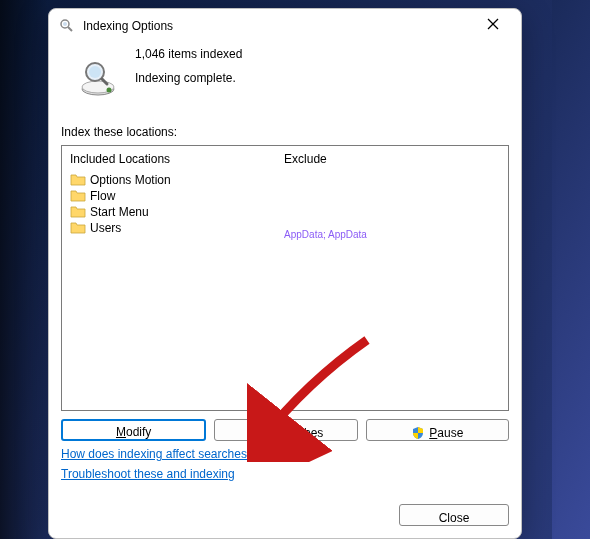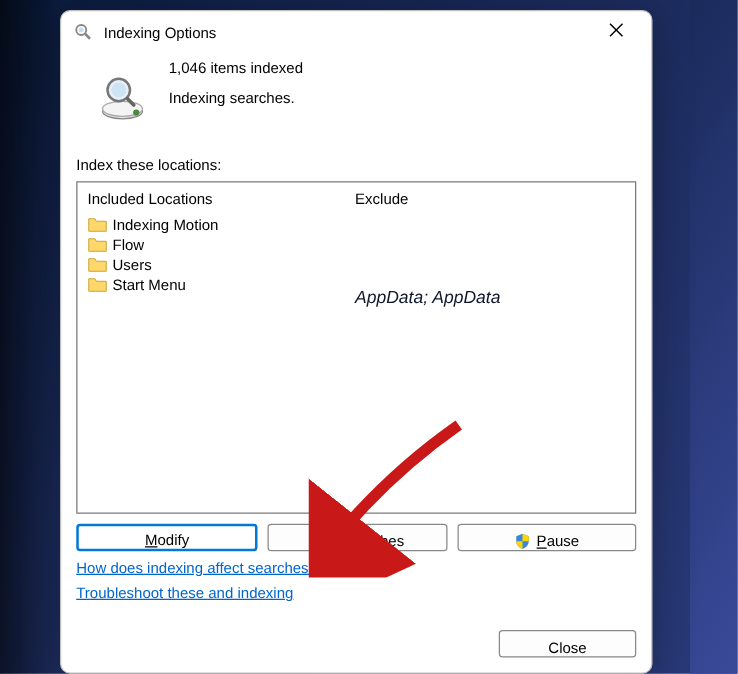--- a/index.html
+++ b/index.html
@@ -109,23 +109,22 @@
       font-size: 12px;
       color: #000;
     }
     .folder-icon {
       width: 16px;
       height: 14px;
       flex-shrink: 0;
     }
     .exclude-text {
       padding: 1px 2px;
-      font-size: 14px;
-      color: #0f172a;
-      font-style: italic;
+      font-size: 10px;
+      color: #8b5cf6;
     }
     .exclude-spacer { height: 56px; }
 
     .button-row {
       display: flex;
       gap: 8px;
       margin-top: 8px;
     }
     .win-btn {
       flex: 1 1 0;
@@ -220,52 +219,52 @@
           <ellipse cx="21" cy="32" rx="16" ry="6" fill="#e0e0e0" stroke="#888" stroke-width="1"></ellipse>
           <ellipse cx="21" cy="30" rx="16" ry="6" fill="#f4f4f4" stroke="#aaa" stroke-width="1"></ellipse>
           <circle cx="32" cy="33" r="2.5" fill="#4a8a3a"></circle>
           <circle cx="18" cy="15" r="9" fill="#e8f0f8" stroke="#777" stroke-width="2"></circle>
           <circle cx="18" cy="15" r="6" fill="#cde4f5"></circle>
           <line x1="25" y1="22" x2="30" y2="27" stroke="#666" stroke-width="3" stroke-linecap="round"></line>
         </svg>
       </div>
       <div class="status-text">
         <div>1,046 items indexed</div>
-        <div>Indexing searches.</div>
+        <div>Indexing complete.</div>
       </div>
     </div>
 
     <div class="section-label">Index these locations:</div>
 
     <div class="list-box">
       <div class="list-col left">
         <div class="col-header">Included Locations</div>
         <div class="list-item">
           <svg class="folder-icon" viewBox="0 0 16 14">
               <path d="M1 3 L1 12 L15 12 L15 4 L7 4 L6 2 L1 2 Z" fill="#ffd76a" stroke="#c9a43a" stroke-width="0.8"></path>
             </svg>
-          <span>Indexing Motion</span>
+          <span>Options Motion</span>
         </div>
         <div class="list-item">
           <svg class="folder-icon" viewBox="0 0 16 14">
               <path d="M1 3 L1 12 L15 12 L15 4 L7 4 L6 2 L1 2 Z" fill="#ffd76a" stroke="#c9a43a" stroke-width="0.8"></path>
             </svg>
           <span>Flow</span>
         </div>
         <div class="list-item">
           <svg class="folder-icon" viewBox="0 0 16 14">
               <path d="M1 3 L1 12 L15 12 L15 4 L7 4 L6 2 L1 2 Z" fill="#ffd76a" stroke="#c9a43a" stroke-width="0.8"></path>
             </svg>
-          <span>Users</span>
+          <span>Start Menu</span>
         </div>
         <div class="list-item">
           <svg class="folder-icon" viewBox="0 0 16 14">
               <path d="M1 3 L1 12 L15 12 L15 4 L7 4 L6 2 L1 2 Z" fill="#ffd76a" stroke="#c9a43a" stroke-width="0.8"></path>
             </svg>
-          <span>Start Menu</span>
+          <span>Users</span>
         </div>
       </div>
       <div class="list-col right">
         <div class="col-header">Exclude</div>
         <div class="exclude-spacer"></div>
         <div class="exclude-text">AppData; AppData</div>
       </div>
     </div>
 
     <div class="button-row">

